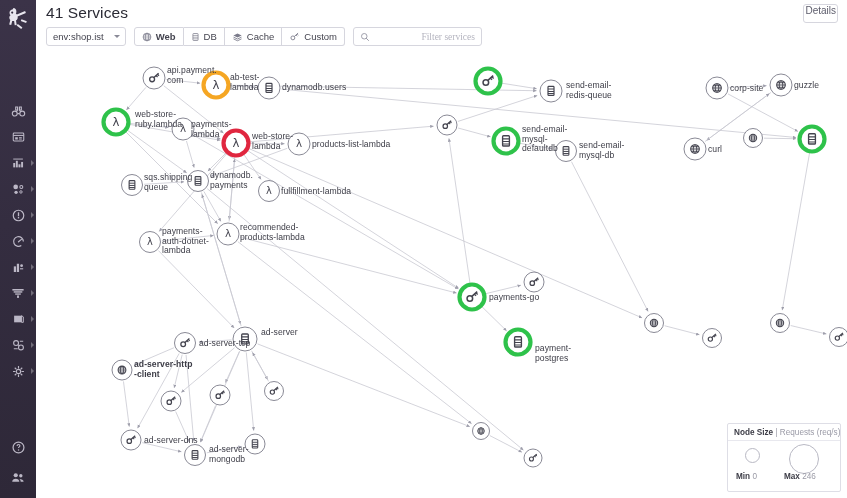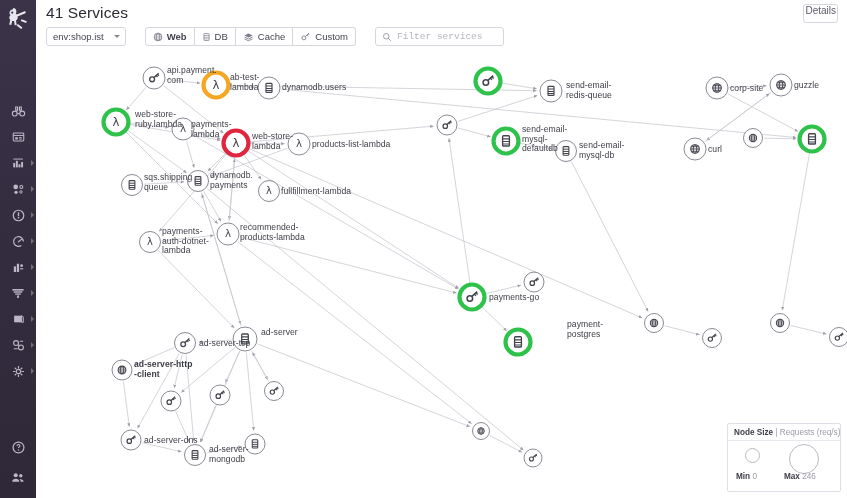--- a/index.html
+++ b/index.html
@@ -57,21 +57,21 @@
   #details-btn {
     position: absolute; right: 9px; top: 4px;
     height: 19px; padding: 0 1px;
     border: 1px solid #d6d6de; border-radius: 3px;
     background: #fff; color: #5c5c6b; font-size: 10px;
     display: flex; align-items: flex-start; cursor: pointer;
   }
 
   #filterbar {
     position: absolute; left: 10px; top: 27px;
-    display: flex; align-items: center; gap: 19px;
+    display: flex; align-items: center; gap: 8px;
   }
   .env-select {
     height: 19px; min-width: 78px;
     border: 1px solid #d6d6de; border-radius: 3px; background:#fff;
     display: flex; align-items: center; justify-content: space-between;
     padding: 0 5px 0 6px; font-size: 9.5px; color:#44444f; cursor:pointer; gap:10px;
   }
   .env-select .chev {
     width: 0; height: 0;
     border-left: 3.2px solid transparent; border-right: 3.2px solid transparent;
@@ -87,21 +87,21 @@
   .type-btn:first-child { border-left-width: 1px; border-radius: 3px 0 0 3px; font-weight: bold; }
   .type-btn:last-child { border-radius: 0 3px 3px 0; }
   .type-btn .ti { display:flex; }
   .search-box {
     height: 19px; width: 129px;
     border: 1px solid #d6d6de; border-radius: 3px; background:#fff;
     display:flex; align-items:center; gap:5px; padding: 0 6px;
   }
   .search-box input {
     border: 0; outline: 0; font-size: 9.5px; color:#44444f;
-    font-family: Liberation Mono, monospace; width: 100%; background: transparent;
+    font-family: Liberation Serif, serif; width: 100%; background: transparent; text-align: right;
   }
   .search-box input::placeholder { color:#b4b4bf; }
 
   
   #canvas { position: absolute; left: 0; top: 52px; right: 0; bottom: 0; overflow: hidden; background:#fff; }
   #graph-svg { position:absolute; left:0; top:0; }
 
   .node-label {
     position: absolute;
     font-size: 8.6px; line-height: 9.6px;
@@ -776,21 +776,21 @@
 redis-queue</div>
           <div class="node-label" style="left: 486px; top: 73px;">send-email-
 mysql-
 defaultdb</div>
           <div class="node-label" style="left: 543px; top: 89px;">send-email-
 mysql-db</div>
           <div class="node-label" style="left: 694px; top: 32px;">corp-site</div>
           <div class="node-label" style="left: 758px; top: 29px;">guzzle</div>
           <div class="node-label" style="left: 672px; top: 93px;">curl</div>
           <div class="node-label" style="left: 453px; top: 241px;">payments-go</div>
-          <div class="node-label" style="left: 499px; top: 268px; margin-left: 32px;">payment-
+          <div class="node-label" style="left: 499px; top: 292px;">payment-
 postgres</div>
           <div class="node-label" style="left: 225px; top: 276px;">ad-server</div>
           <div class="node-label" style="left: 163px; top: 287px;">ad-server-tcp</div>
           <div class="node-label" style="left: 98px; top: 308px; font-weight: bold;">ad-server-http
 -client</div>
           <div class="node-label" style="left: 108px; top: 384px;">ad-server-dns</div>
           <div class="node-label" style="left: 173px; top: 393px;">ad-server-
 mongodb</div>
         </div>
 

